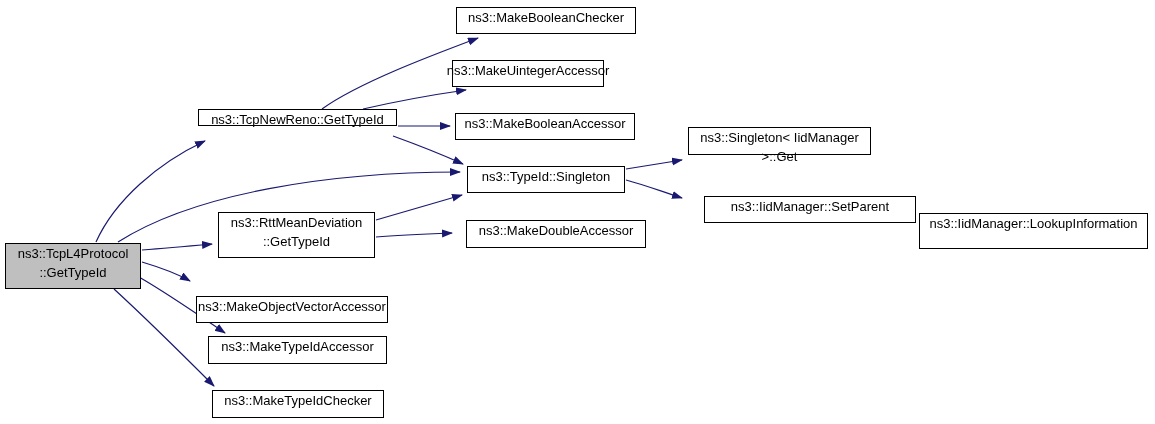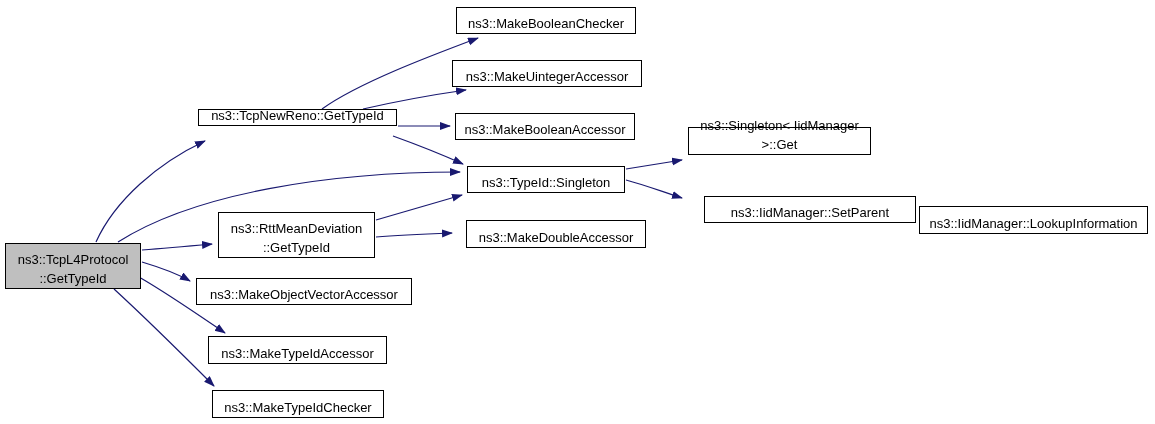--- a/index.html
+++ b/index.html
@@ -38,21 +38,21 @@
     box-sizing: border-box;
     background: var(--fill);
     border: 1px solid var(--border);
     color: #000;
     font-size: 13px;
     line-height: 19px;
     text-align: center;
     display: flex;
     flex-direction: column;
     align-items: center;
-    justify-content: flex-end;
+    justify-content: flex-start;
     white-space: nowrap;
     cursor: pointer;
   }
   .node.root { background: var(--rootfill); cursor: default; }
   .node .lbl { pointer-events: none; }
 </style>
 </head>
 <body>
 
 <div class="canvas">
@@ -86,59 +86,59 @@
   </div>
 
   <div class="node" style="left:198px; top:109px; width:199px; height:17px">
     <div class="lbl">ns3::TcpNewReno::GetTypeId</div>
   </div>
 
   <div class="node" style="left:456px; top:7px; width:180px; height:27px">
     <div class="lbl">ns3::MakeBooleanChecker</div>
   </div>
 
-  <div class="node" style="left:452px; top:60px; width:190px; height:27px">
+  <div class="node" style="left:452px; top:60px; width:152px; height:27px">
     <div class="lbl">ns3::MakeUintegerAccessor</div>
   </div>
 
   <div class="node" style="left:455px; top:113px; width:180px; height:27px">
     <div class="lbl">ns3::MakeBooleanAccessor</div>
   </div>
 
   <div class="node" style="left:467px; top:166px; width:158px; height:27px">
     <div class="lbl">ns3::TypeId::Singleton</div>
   </div>
 
   <div class="node" style="left:466px; top:220px; width:180px; height:28px">
     <div class="lbl">ns3::MakeDoubleAccessor</div>
   </div>
 
   <div class="node" style="left:218px; top:212px; width:157px; height:46px">
     <div class="lbl">ns3::RttMeanDeviation</div>
     <div class="lbl">::GetTypeId</div>
   </div>
 
-  <div class="node" style="left:196px; top:278px; width:216px; height:27px">
+  <div class="node" style="left:196px; top:296px; width:192px; height:27px">
     <div class="lbl">ns3::MakeObjectVectorAccessor</div>
   </div>
 
   <div class="node" style="left:208px; top:336px; width:179px; height:28px">
     <div class="lbl">ns3::MakeTypeIdAccessor</div>
   </div>
 
   <div class="node" style="left:212px; top:390px; width:172px; height:28px">
     <div class="lbl">ns3::MakeTypeIdChecker</div>
   </div>
 
   <div class="node" style="left:688px; top:127px; width:183px; height:28px">
     <div class="lbl">ns3::Singleton&lt; IidManager</div>
     <div class="lbl">&gt;::Get</div>
   </div>
 
   <div class="node" style="left:704px; top:196px; width:212px; height:27px">
     <div class="lbl">ns3::IidManager::SetParent</div>
   </div>
 
-  <div class="node" style="left:919px; top:206px; width:229px; height:28px">
+  <div class="node" style="left:919px; top:213px; width:229px; height:36px">
     <div class="lbl">ns3::IidManager::LookupInformation</div>
   </div>
 
 </div>
 
 </body></html>

